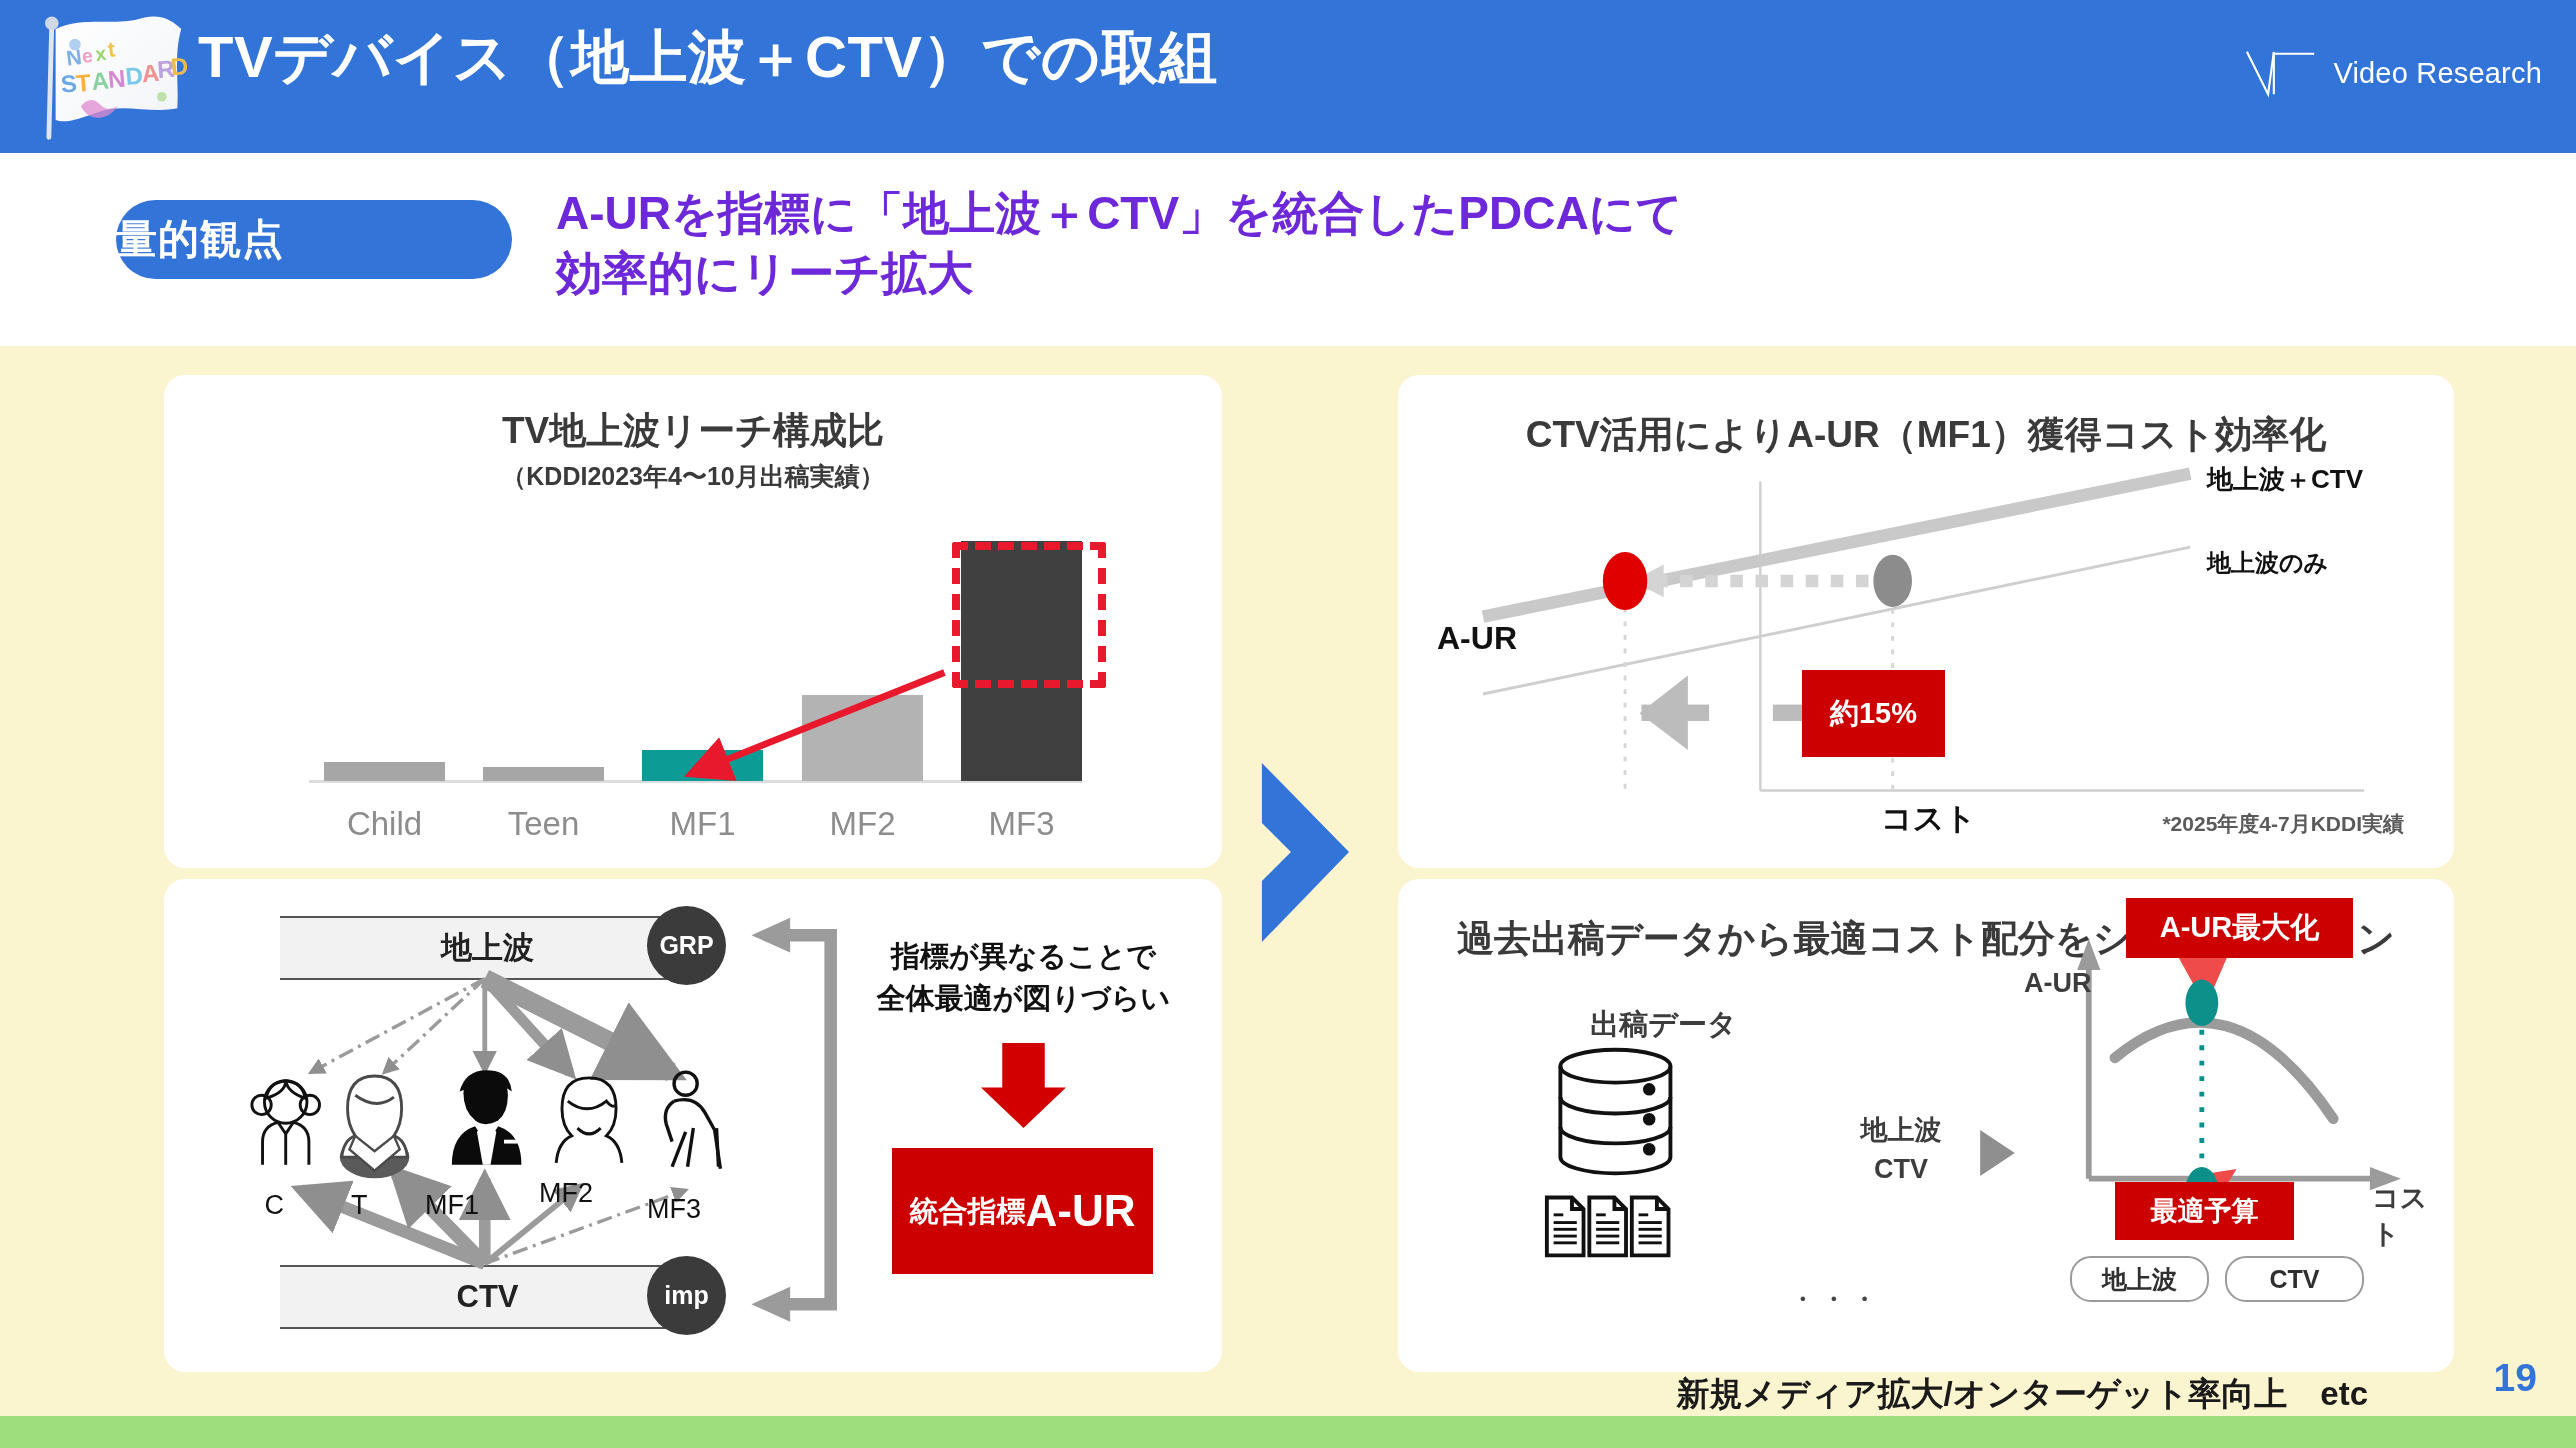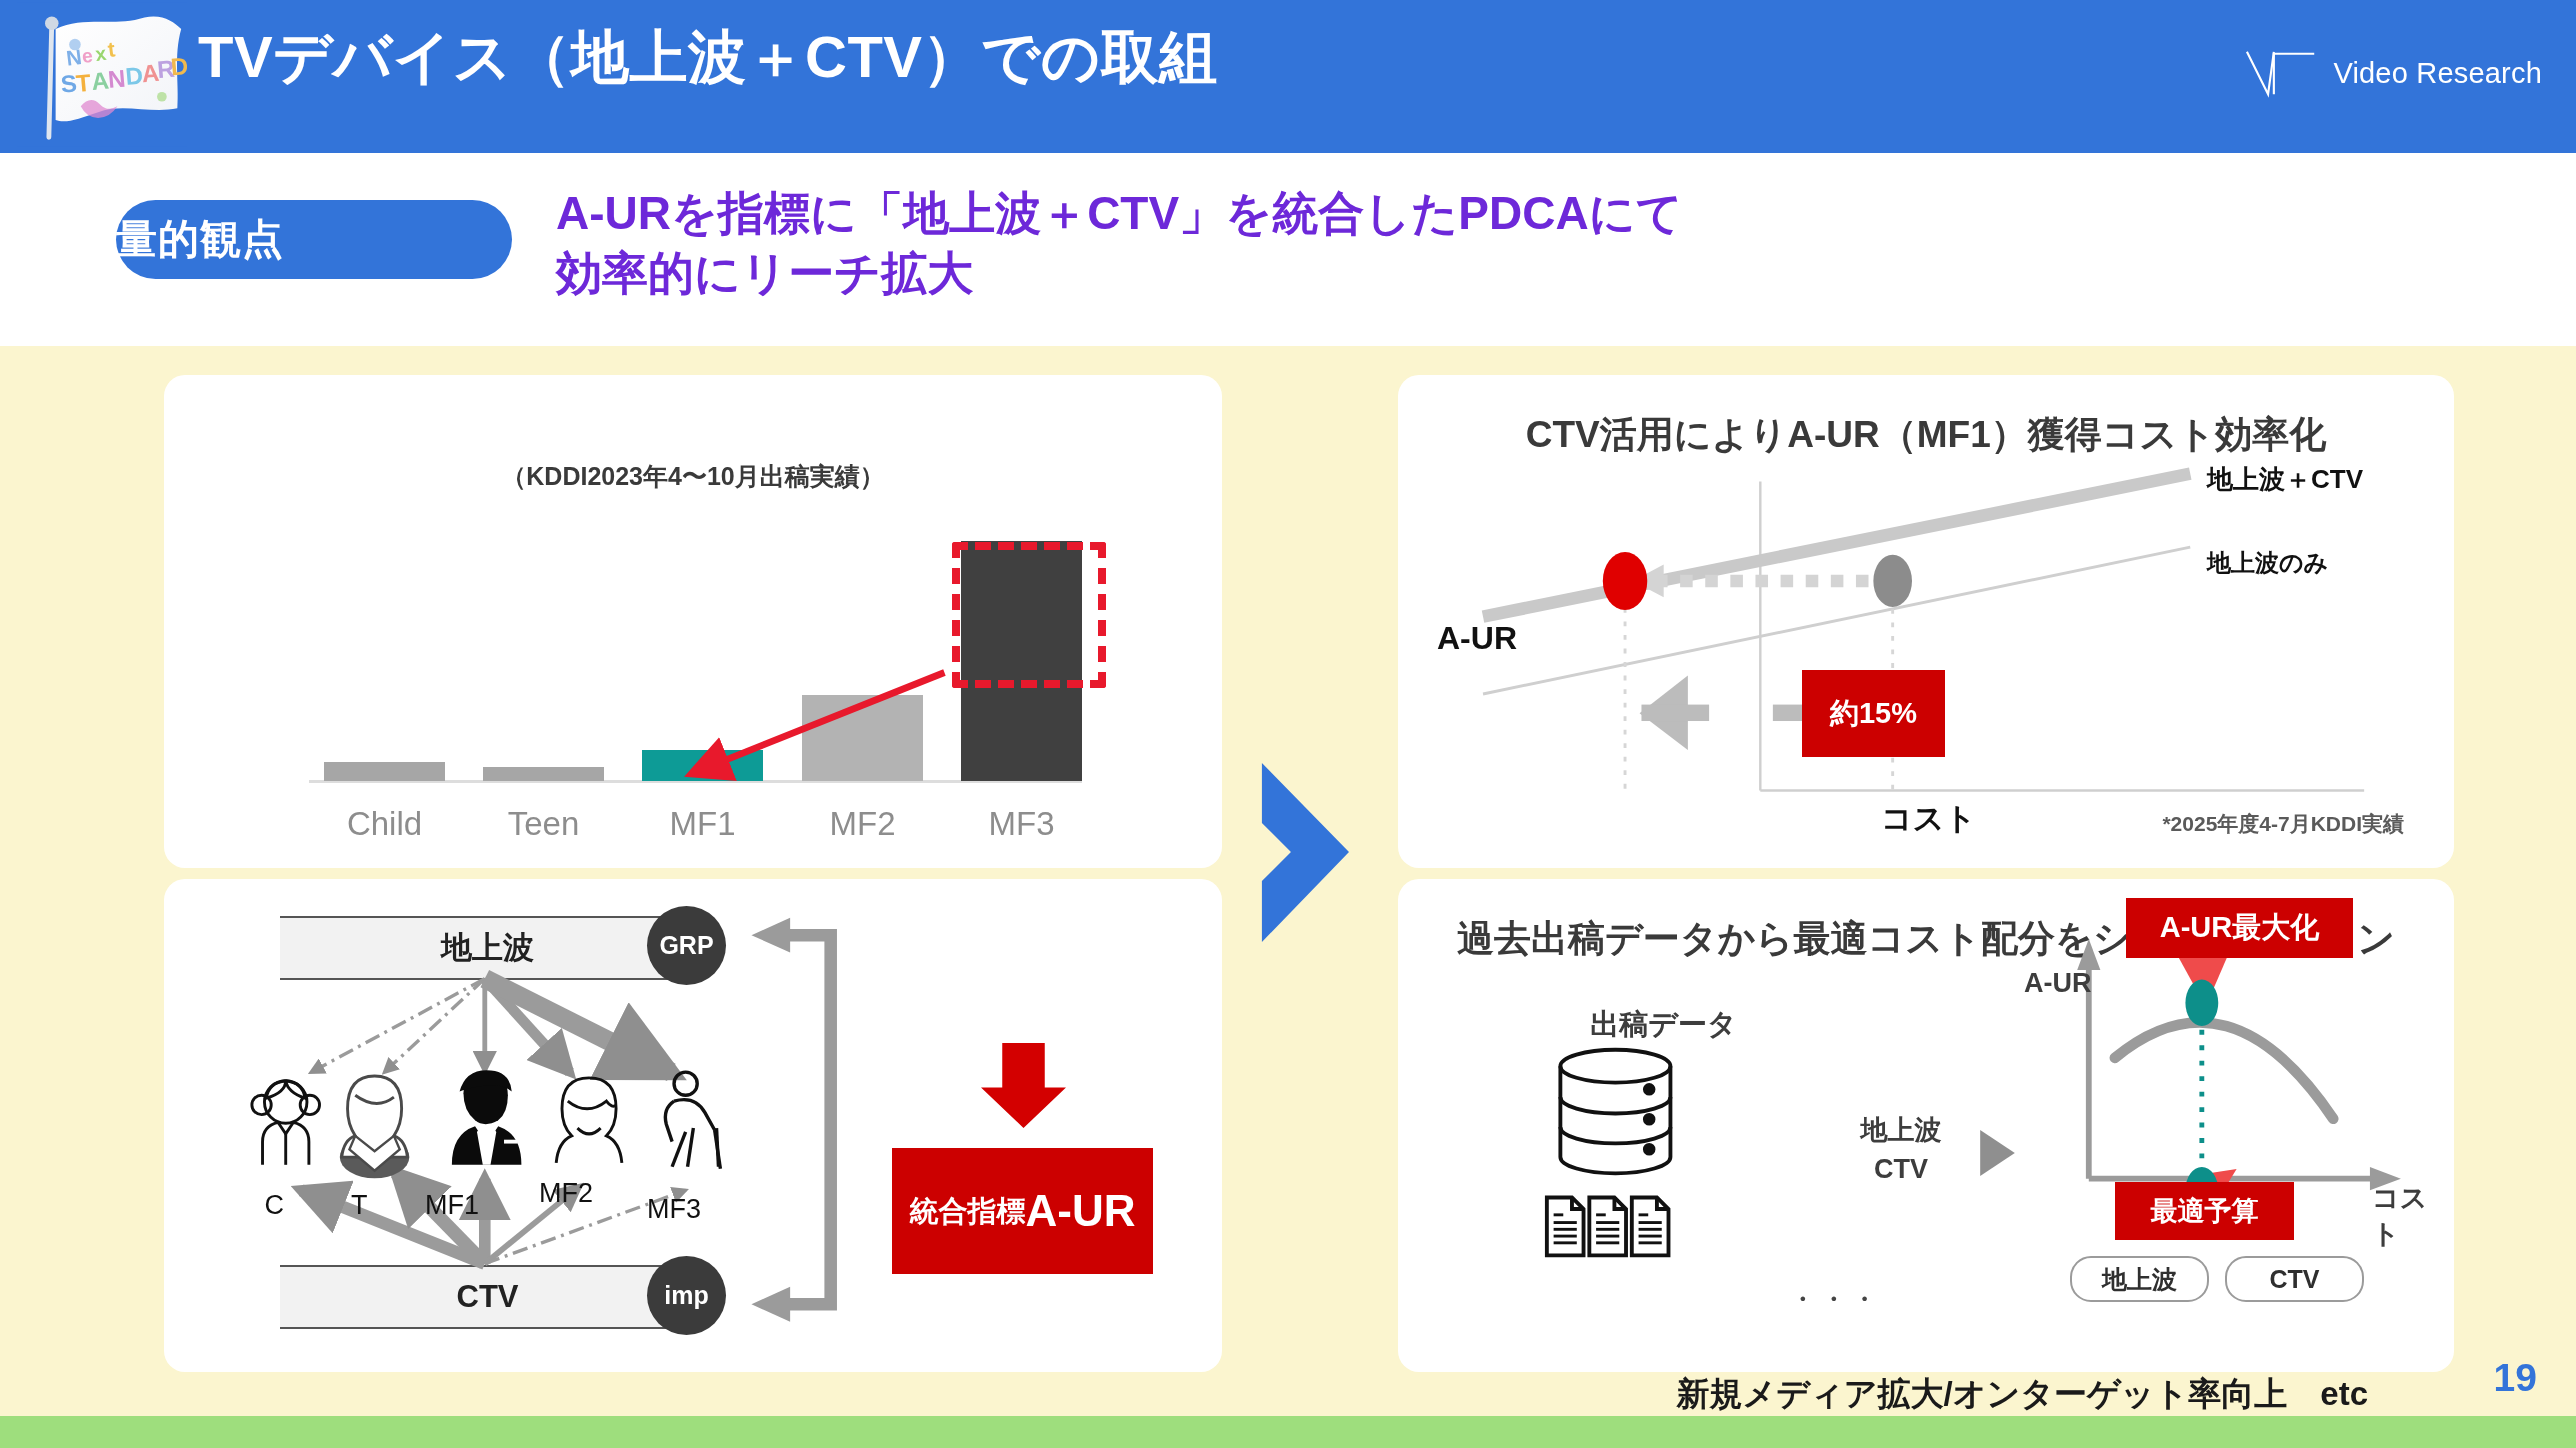--- a/index.html
+++ b/index.html
@@ -176,20 +176,21 @@
 
   <div class="body-area"></div>
 
   <div class="chev">
     <svg viewBox="0 0 130 185" width="126" height="179">
       <path d="M6 0 L96 92 L6 185 L6 122 L36 92 L6 62 Z" fill="#3374d9"></path>
     </svg>
   </div>
 
   <div class="panel" id="panel-tl">
+    <div class="panel-title" style="top:31px;">TV地上波リーチ構成比</div>
     <div class="panel-sub" style="top:85px;">（KDDI2023年4〜10月出稿実績）</div>
 
     <div class="bar-chart">
       <div class="axis"></div>
 
       <div class="bar" style="left:121px;width:121px;height:19.3px;background:#a6a6a6;"></div>
       <div class="bar" style="left:280px;width:121px;height:14.5px;background:#a6a6a6;"></div>
       <div class="bar" style="left:439px;width:121px;height:31px;background:#0d9b96;"></div>
       <div class="bar" style="left:599px;width:121px;height:86px;background:#b3b3b3;"></div>
       <div class="bar" style="left:758px;width:121px;height:240px;background:#404040;"></div>
@@ -305,20 +306,24 @@
     </div>
 
     <div style="position:absolute;left:85px;top:311px;width:483px;height:39px;">
       <span style="position:absolute;left:15.5px;font-size:27px;color:#111;">C</span>
       <span style="position:absolute;left:102px;font-size:27px;color:#111;">T</span>
       <span style="position:absolute;left:176px;font-size:27px;color:#111;">MF1</span>
       <span style="position:absolute;left:290px;font-size:27px;color:#111;top:-11.6px;">MF2</span>
       <span style="position:absolute;left:398px;font-size:27px;color:#111;top:3.9px;">MF3</span>
     </div>
 
+    <div style="position:absolute;left:676px;top:56px;width:367px;text-align:center;font-size:29px;font-weight:bold;color:#111;line-height:1.45;">
+      <div>指標が異なることで</div>
+      <div>全体最適が図りづらい</div>
+    </div>
 
     <div style="position:absolute;left:811px;top:164px;width:97px;height:85px;">
       <svg viewBox="0 0 100 88" width="97" height="85">
         <path d="M28 0 h44 v46 h22 L50 88 L6 46 h22 z" fill="#d30000"></path>
       </svg>
     </div>
 
     <div style="position:absolute;left:728px;top:269px;width:261px;height:126px;background:#cc0000;display:flex;flex-direction:row;align-items:center;justify-content:center;">
       <span style="font-size:29px;font-weight:bold;color:#fff;line-height:1.2;">統合指標</span>
       <span style="font-size:44px;font-weight:bold;color:#fff;line-height:1.15;">A-UR</span>

